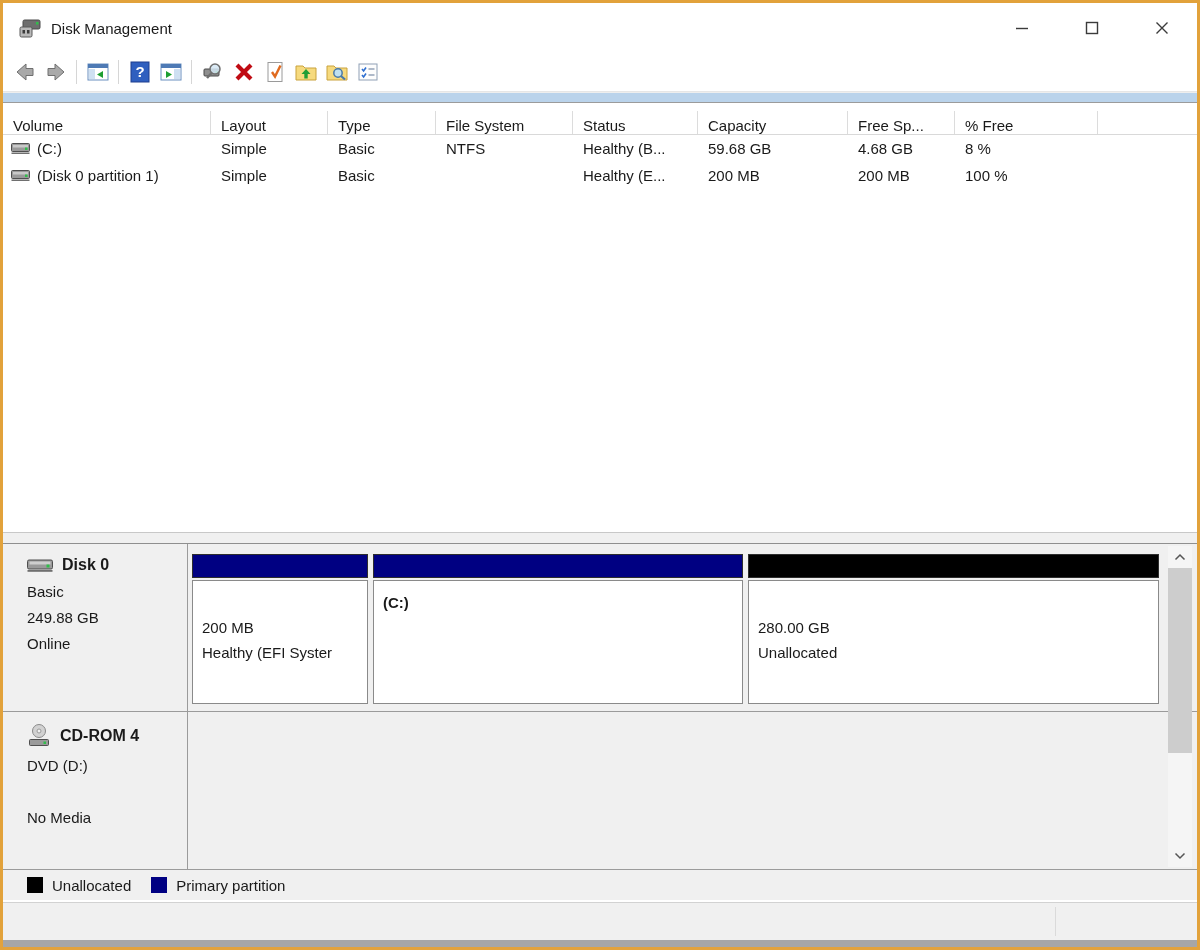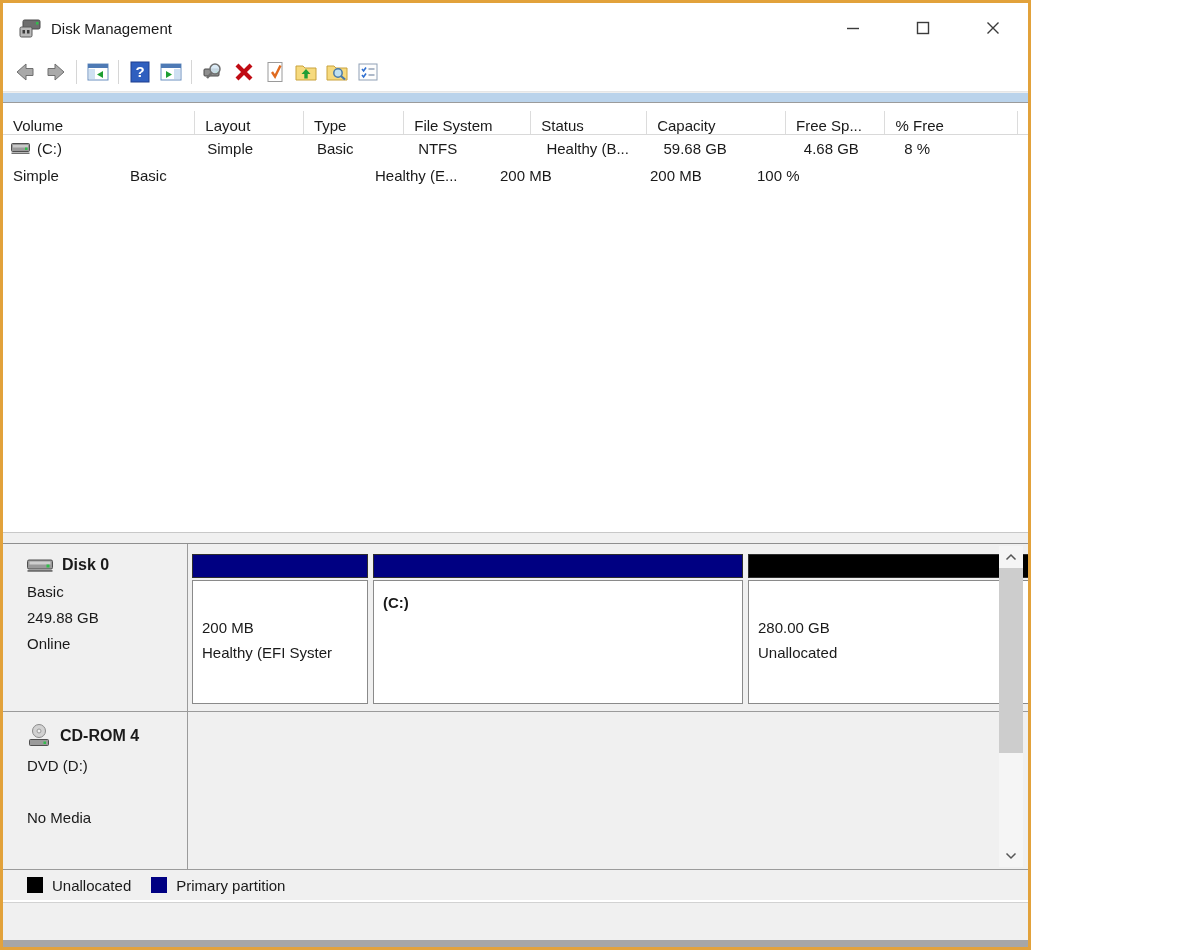--- a/index.html
+++ b/index.html
@@ -1,18 +1,18 @@
 <!DOCTYPE html>
 <html><head>
 <meta charset="utf-8">
 <style>
   * { box-sizing: border-box; }
   html,body { margin:0; padding:0; background:#fff; }
   body { width:1200px; height:950px; font-family:"Liberation Sans",sans-serif; font-size:15px; color:#1a1a1a; }
-  .window { width:1031px; height:950px; border:3px solid #e2a23b; background:#fff; display:flex; flex-direction:column; overflow:hidden; }
+  .window { width:1200px; height:950px; border:3px solid #e2a23b; background:#fff; display:flex; flex-direction:column; overflow:hidden; }
 
   
   .titlebar { flex:0 0 50px; display:flex; align-items:center; background:#fff; }
   .app-icon { margin-left:15px; width:24px; height:24px; }
   .title-text { margin-left:9px; font-size:15px; }
   .caption-buttons { margin-left:auto; display:flex; height:100%; }
   .cap-btn { width:70px; height:100%; display:flex; align-items:center; justify-content:center; }
 
   
   .menubar { flex:0 0 33px; display:flex; align-items:center; padding-left:6px; background:#fff; }
@@ -212,20 +212,29 @@
       <div class="lv-cell" style="width:117px">Simple</div>
       <div class="lv-cell" style="width:108px">Basic</div>
       <div class="lv-cell" style="width:137px">NTFS</div>
       <div class="lv-cell" style="width:125px">Healthy (B...</div>
       <div class="lv-cell" style="width:150px">59.68 GB</div>
       <div class="lv-cell" style="width:107px">4.68 GB</div>
       <div class="lv-cell" style="width:143px">8 %</div>
     </div>
 
     <div class="lv-row">
+      <div class="lv-cell vol-cell" style="width:208px">
+        <svg width="19" height="13" viewBox="0 0 19 13">
+          <rect x="0.5" y="1.5" width="18" height="8" rx="1" fill="#9a9a9a" stroke="#4f4f4f"></rect>
+          <rect x="2" y="3" width="15" height="2.5" fill="#c9c9c9"></rect>
+          <rect x="14" y="5.5" width="2.5" height="2.5" fill="#2fbf4a"></rect>
+          <rect x="0.5" y="10.5" width="18" height="1.5" fill="#6f6f6f"></rect>
+        </svg>
+        <span>(Disk 0 partition 1)</span>
+      </div>
       <div class="lv-cell" style="width:117px">Simple</div>
       <div class="lv-cell" style="width:108px">Basic</div>
       <div class="lv-cell" style="width:137px"></div>
       <div class="lv-cell" style="width:125px">Healthy (E...</div>
       <div class="lv-cell" style="width:150px">200 MB</div>
       <div class="lv-cell" style="width:107px">200 MB</div>
       <div class="lv-cell" style="width:143px">100 %</div>
     </div>
   </div>
 

